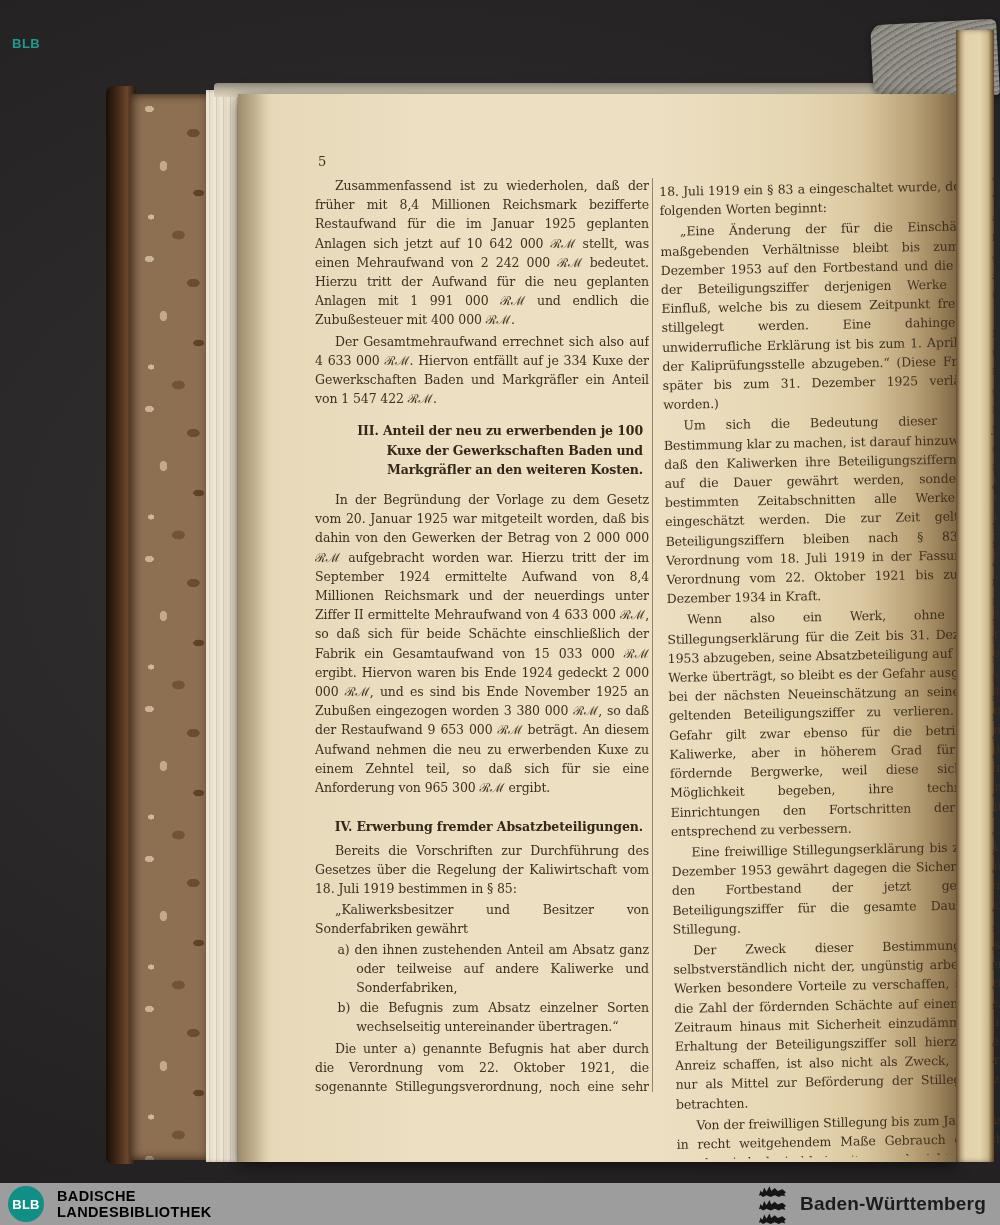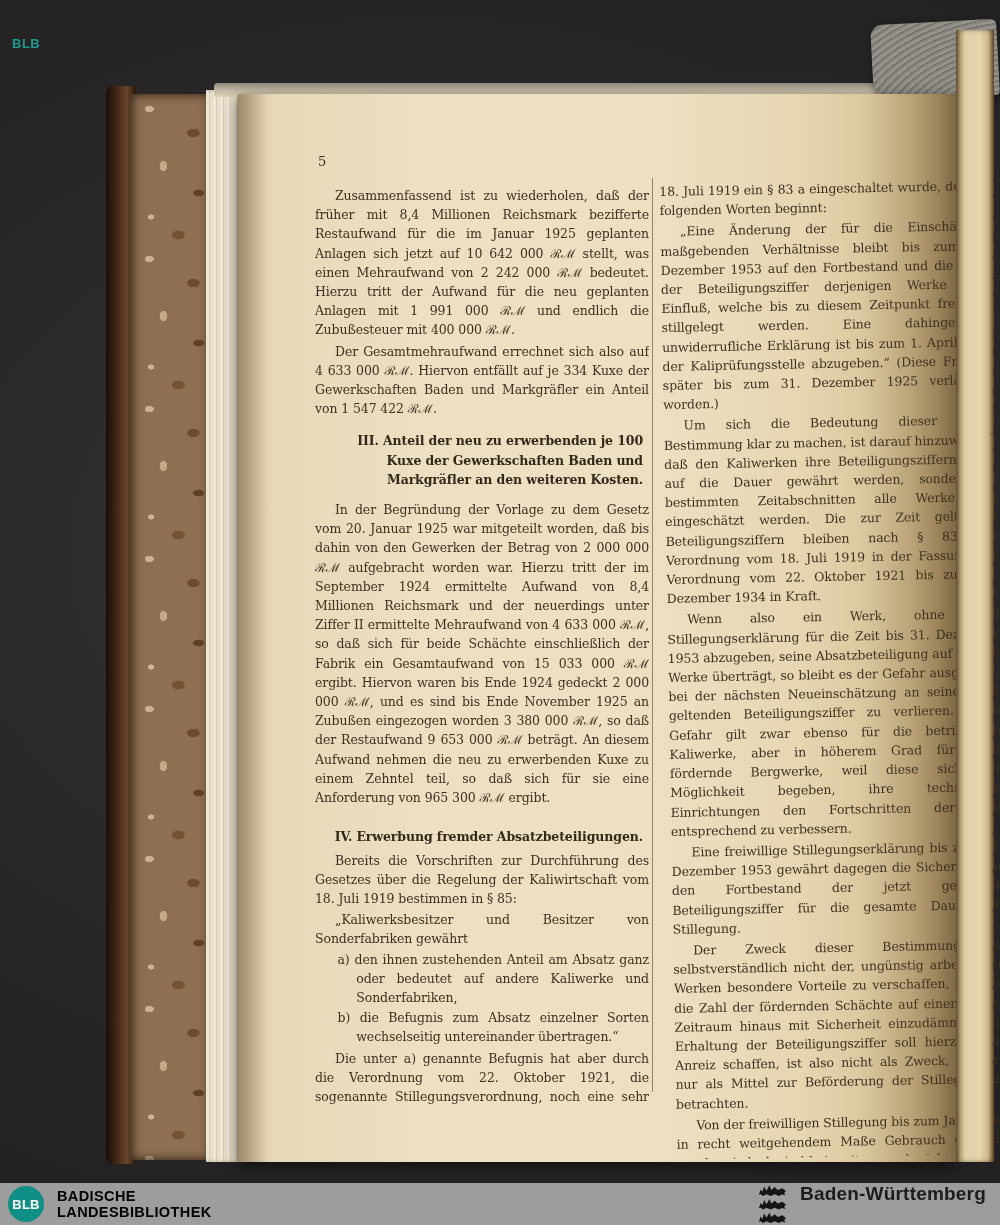--- a/index.html
+++ b/index.html
@@ -49,21 +49,21 @@
             background:linear-gradient(90deg,#8a6f4c 0px,#c7b astatine 4px,#e2d2ab 10px,#e6d6af 24px,#cdb88c 32px,#5c4426 38px);
             background:linear-gradient(90deg,#8a6f4c 0px,#c7b186 4px,#e2d2ab 10px,#e6d6af 24px,#cdb88c 32px,#5c4426 38px);
             box-shadow:inset 3px 0 5px rgba(50,34,16,.5); }
   .gutter-shade { position:absolute; left:238px; top:94px; width:30px; height:1068px; pointer-events:none;
                   background:linear-gradient(90deg, rgba(80,60,35,.38), rgba(80,60,35,0)); }
 
   
   .ink { color:#3d3020; }
   .pagenum { position:absolute; left:80px; top:60px; font-size:13px; }
   .col { position:absolute; font-size:12.5px; line-height:19.2px; text-align:justify; letter-spacing:-.1px; }
-  .col-left  { left:77px;  top:90px; width:334px; height:920px; overflow:hidden; }
+  .col-left  { left:77px;  top:80px; width:334px; height:920px; overflow:hidden; }
   .col-right { left:421px; top:86px; width:332px; height:980px; overflow:hidden;
                transform:rotate(-1.05deg); transform-origin:0 0; }
   .divider { position:absolute; left:414px; top:84px; width:1px; height:914px; background:rgba(72,56,34,.55); }
   .p  { text-indent:1.6em; margin-top:2px; }
   .p0 { text-indent:0; margin-top:2px; }
   .h  { text-align:right; font-weight:bold; color:#33271a; margin:13px 6px 11px; text-indent:0; }
   .h4 { margin:20px 6px 4px; }
   .li { padding-left:3.3em; text-indent:-1.5em; margin-top:1px; }
   .frag { position:absolute; left:961px; top:170px; width:33px; height:900px; overflow:hidden;
           font-size:10px; line-height:19.2px; color:#43false; color:#433624; white-space:pre-line;padding-left:31px; }
@@ -71,21 +71,21 @@
   
   .corner-blb { position:absolute; left:12px; top:36px; font-family:"Liberation Sans",sans-serif;
                 font-weight:bold; font-size:13px; letter-spacing:.5px; color:#1d9a8f; }
   .footer { position:absolute; left:0; top:1183px; width:1000px; height:42px; background:#9d9d9d;
             font-family:"Liberation Sans",sans-serif; display:flex; align-items:center; }
   .blb-circle { position:absolute; left:8px; top:3px; width:36px; height:36px; border-radius:50%;
                 background:#0f8f86; color:#fff; font-weight:bold; font-size:13px;
                 display:flex; align-items:center; justify-content:center; letter-spacing:.2px; }
   .lib-name { position:absolute; left:57px; top:5px; font-weight:bold; font-size:14.5px; line-height:16px;
               color:#000000; letter-spacing:.4px; }
-  .bw { position:absolute; right:14px; top:0; height:42px; display:flex; align-items:flex-start; gap:10px; }
+  .bw { position:absolute; right:14px; top:0; height:42px; display:flex; align-items:center; gap:10px; }
   .bw-text { font-weight:bold; font-size:19px; color:#1c1c1c; letter-spacing:.2px; }
   .lions { width:34px; height:40px; }
 </style>
 </head>
 <body>
 
 <div class="stage">
 
   <div class="corner-blb">BLB</div>
 
@@ -100,21 +100,21 @@
     <div class="pagenum ink">5</div>
 
     <div class="col col-left ink">
       <div class="p p0" style="text-indent:1.6em">Zusammenfassend ist zu wiederholen, daß der früher mit 8,4 Millionen Reichsmark bezifferte Restaufwand für die im Januar 1925 geplanten Anlagen sich jetzt auf 10 642 000 ℛℳ stellt, was einen Mehraufwand von 2 242 000 ℛℳ bedeutet. Hierzu tritt der Aufwand für die neu geplanten Anlagen mit 1 991 000 ℛℳ und endlich die Zubußesteuer mit 400 000 ℛℳ.</div>
       <div class="p">Der Gesamtmehraufwand errechnet sich also auf 4 633 000 ℛℳ. Hiervon entfällt auf je 334 Kuxe der Gewerkschaften Baden und Markgräfler ein Anteil von 1 547 422 ℛℳ.</div>
       <div class="h">III. Anteil der neu zu erwerbenden je 100 Kuxe der Gewerkschaften Baden und Markgräfler an den weiteren Kosten.</div>
       <div class="p">In der Begründung der Vorlage zu dem Gesetz vom 20. Januar 1925 war mitgeteilt worden, daß bis dahin von den Gewerken der Betrag von 2 000 000 ℛℳ aufgebracht worden war. Hierzu tritt der im September 1924 ermittelte Aufwand von 8,4 Millionen Reichsmark und der neuerdings unter Ziffer II ermittelte Mehraufwand von 4 633 000 ℛℳ, so daß sich für beide Schächte einschließlich der Fabrik ein Gesamtaufwand von 15 033 000 ℛℳ ergibt. Hiervon waren bis Ende 1924 gedeckt 2 000 000 ℛℳ, und es sind bis Ende November 1925 an Zubußen eingezogen worden 3 380 000 ℛℳ, so daß der Restaufwand 9 653 000 ℛℳ beträgt. An diesem Aufwand nehmen die neu zu erwerbenden Kuxe zu einem Zehntel teil, so daß sich für sie eine Anforderung von 965 300 ℛℳ ergibt.</div>
       <div class="h h4">IV. Erwerbung fremder Absatzbeteiligungen.</div>
       <div class="p">Bereits die Vorschriften zur Durchführung des Gesetzes über die Regelung der Kaliwirtschaft vom 18. Juli 1919 bestimmen in § 85:</div>
       <div class="p">„Kaliwerksbesitzer und Besitzer von Sonderfabriken gewährt</div>
-      <div class="li">a) den ihnen zustehenden Anteil am Absatz ganz oder bedeutet auf andere Kaliwerke und Sonderfabriken,</div>
+      <div class="li">a) den ihnen zustehenden Anteil am Absatz ganz oder teilweise auf andere Kaliwerke und Sonderfabriken,</div>
       <div class="li">b) die Befugnis zum Absatz einzelner Sorten wechselseitig untereinander übertragen.“</div>
       <div class="p">Die unter a) genannte Befugnis hat aber durch die Verordnung vom 22. Oktober 1921, die sogenannte Stillegungsverordnung, noch eine sehr erhebliche Ausdehnung erfahren, indem in die Verordnung vom</div>
     </div>
 
     <div class="divider"></div>
 
     <div class="col col-right ink">
       <div class="p p0">18. Juli 1919 ein § 83 a eingeschaltet wurde, der mit folgenden Worten beginnt:</div>
       <div class="p">„Eine Änderung der für die Einschätzung maßgebenden Verhältnisse bleibt bis zum 31. Dezember 1953 auf den Fortbestand und die Höhe der Beteiligungsziffer derjenigen Werke ohne Einfluß, welche bis zu diesem Zeitpunkt freiwillig stillgelegt werden. Eine dahingehende unwiderrufliche Erklärung ist bis zum 1. April 1923 der Kaliprüfungsstelle abzugeben.“ (Diese Frist ist später bis zum 31. Dezember 1925 verlängert worden.)</div>
       <div class="p">Um sich die Bedeutung dieser neuen Bestimmung klar zu machen, ist darauf hinzuweisen, daß den Kaliwerken ihre Beteiligungsziffern nicht auf die Dauer gewährt werden, sondern in bestimmten Zeitabschnitten alle Werke neu eingeschätzt werden. Die zur Zeit geltenden Beteiligungsziffern bleiben nach § 83 der Verordnung vom 18. Juli 1919 in der Fassung der Verordnung vom 22. Oktober 1921 bis zum 31. Dezember 1934 in Kraft.</div>

